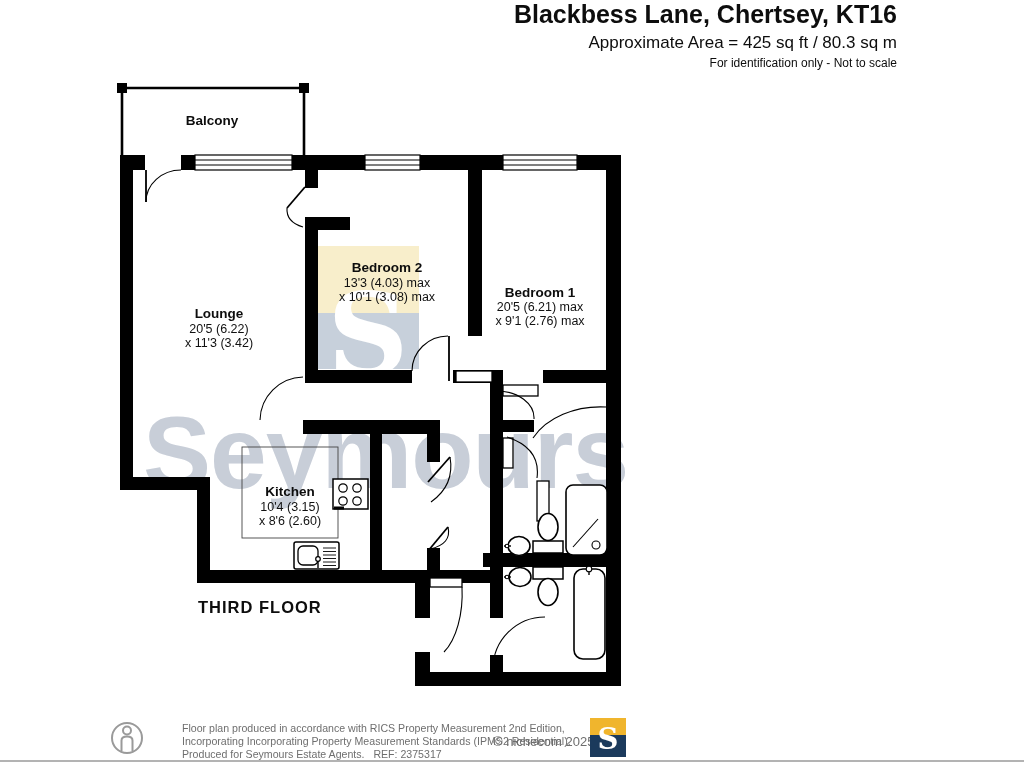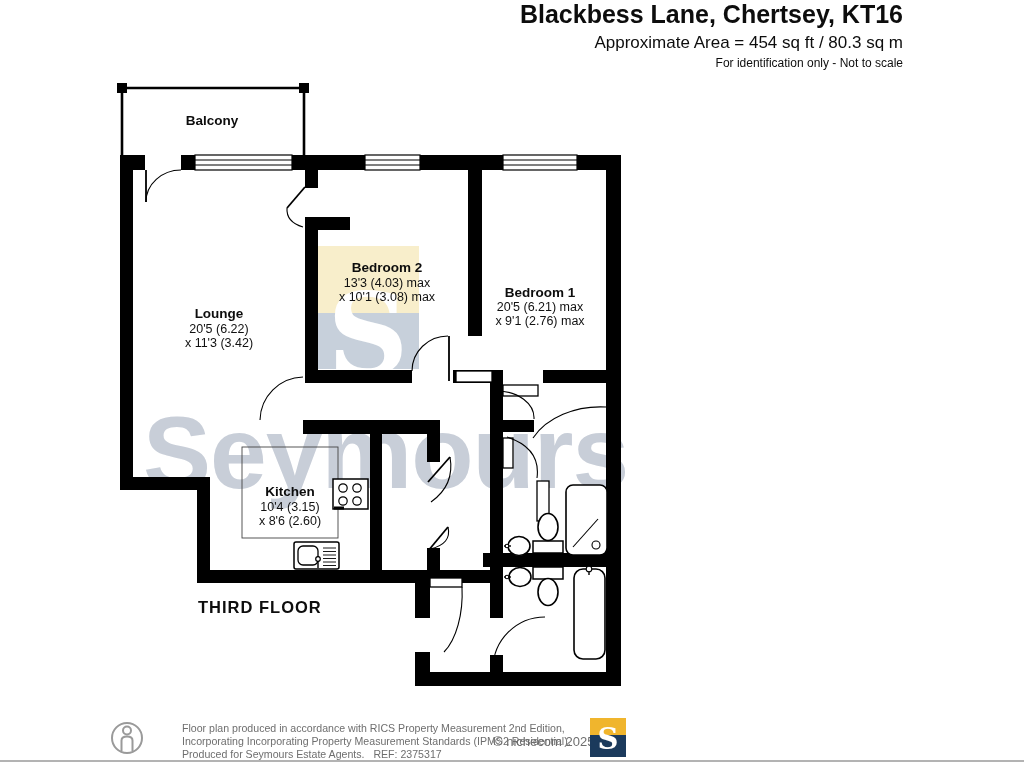--- a/index.html
+++ b/index.html
@@ -1,17 +1,17 @@
 <!DOCTYPE html>
 <html><head>
 <meta charset="utf-8">
 <style>
   html,body{margin:0;padding:0;background:#ffffff;}
   body{width:1024px;height:768px;position:relative;font-family:"Liberation Sans",sans-serif;overflow:hidden;}
-  .hdr{position:absolute;right:121px;text-align:right;color:#0d0d0d;}
+  .hdr{position:absolute;right:127px;text-align:right;color:#0d0d0d;}
   .hdr-title{top:0px;font-size:25px;font-weight:bold;letter-spacing:0;}
   .hdr-area{top:33px;font-size:17px;font-weight:normal;}
   .hdr-disc{top:56px;font-size:12px;font-weight:normal;}
   .plan-svg{position:absolute;left:0;top:0;}
   .ftr-line{position:absolute;left:146px;font-size:10.6px;color:#6e6e6e;white-space:pre;padding-left:36px;}
   .ftr-copy{position:absolute;left:477px;top:734px;font-size:13px;color:#6e6e6e;margin-left:16px;}
   .ftr-icon{position:absolute;left:110px;top:721px;}
   .logo{position:absolute;left:590px;top:718px;width:36px;height:39px;}
   .logo .band-y{position:absolute;left:0;top:0;width:36px;height:17px;}
   .logo .band-n{position:absolute;left:0;top:17px;width:36px;height:22px;}
@@ -23,21 +23,21 @@
   .room-name{font-weight:bold;font-size:13.5px;fill:#0d0d0d;}
   .room-dim{font-size:12.5px;fill:#111;}
   .floor-lbl{font-weight:bold;font-size:16.5px;fill:#0d0d0d;letter-spacing:1px;}
   .wm-word{font-weight:bold;font-size:102px;letter-spacing:-1px;}
   .wm-mono{font-family:"DejaVu Serif",serif;font-weight:bold;font-size:112px;}
 </style>
 </head>
 <body>
 
 <div class="hdr hdr-title">Blackbess Lane, Chertsey, KT16</div>
-<div class="hdr hdr-area">Approximate Area = 454 sq ft / 80.3 sq m</div>
+<div class="hdr hdr-area">Approximate Area = 425 sq ft / 80.3 sq m</div>
 <div class="hdr hdr-disc">For identification only - Not to scale</div>
 
 <svg class="plan-svg" width="1024" height="768" viewBox="0 0 1024 768">
 
   <g>
     <rect x="318" y="246" width="101" height="67" fill="#f8eecb"></rect>
     <rect x="318" y="313" width="101" height="56" fill="#c7d0db"></rect>
     <text class="wm-mono" x="368" y="373" text-anchor="middle" fill="#ffffff">S</text>
   </g>
   <text class="wm-word" x="143" y="488" fill="#c8ced8">Seymours</text>

